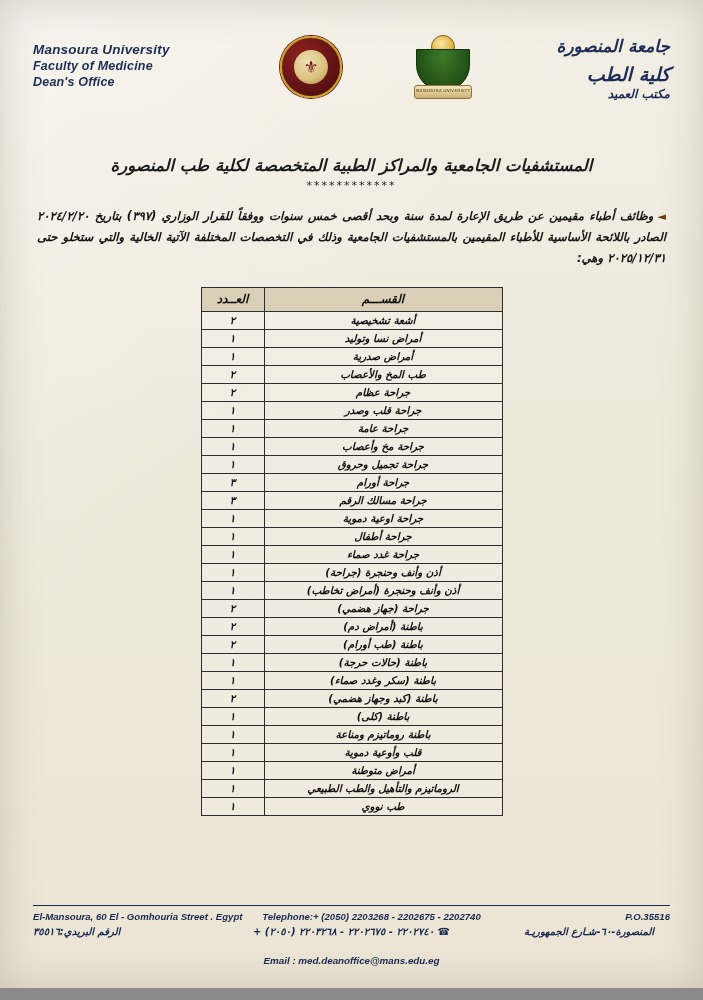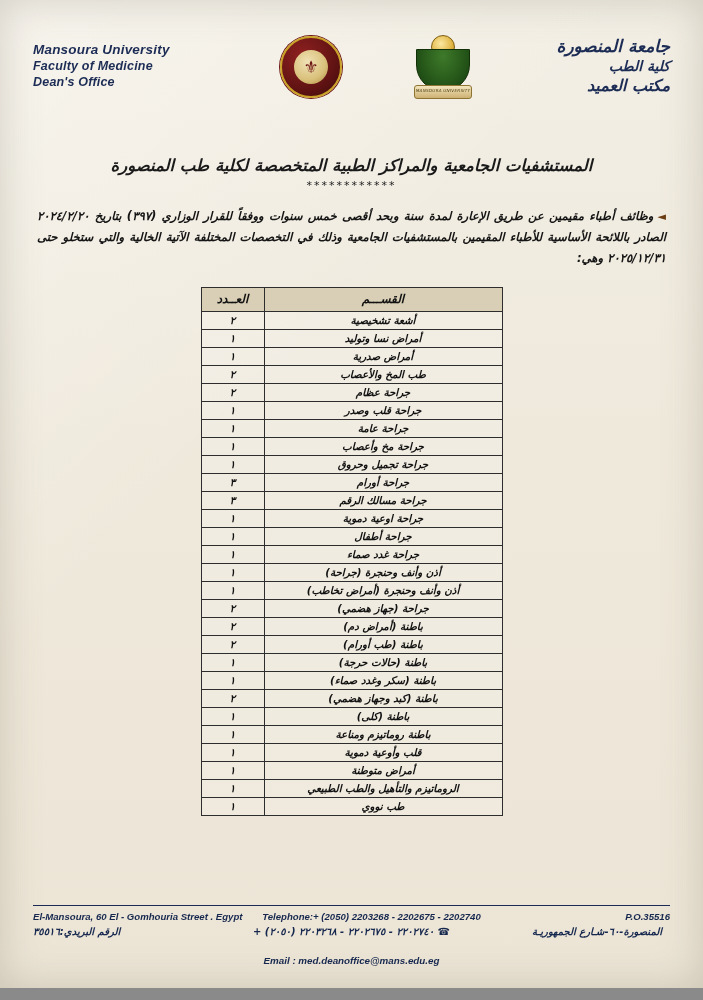--- a/index.html
+++ b/index.html
@@ -63,22 +63,22 @@
     right: 0;
     top: 8px;
     text-align: right;
     direction: rtl;
     color: #1c2c55;
     font-family: "DejaVu Sans", sans-serif;
     font-weight: bold;
     line-height: 20px;
   }
   .hdr-right .r1 { font-size: 17px; }
-  .hdr-right .r2 { font-size: 14px; }
-  .hdr-right .r3 { font-size: 16px; }
+  .hdr-right .r2 { font-size: 19px; margin-top: 8px; }
+  .hdr-right .r3 { font-size: 12px; }
 
   .logo {
     position: absolute;
     top: 2px;
     width: 64px;
     height: 74px;
   }
   .logo-a { left: 246px; }
   .logo-b { left: 378px; }
 
@@ -275,21 +275,21 @@
   .f-left-ar {
     position: absolute; left: 0; top: 0;
     direction: rtl; font-size: 10px;
   }
   .f-center-ar {
     position: absolute; left: 50%; top: 0;
     transform: translateX(-50%);
     direction: rtl; font-size: 10px; white-space: nowrap;
   }
   .f-right-ar {
-    position: absolute; right: 8px; top: 0;
+    position: absolute; right: 16px; top: 0;
     direction: rtl; font-size: 10px; text-align: right;
   }
   .f-email {
     text-align: center;
     font-family: "Liberation Sans", sans-serif;
     font-size: 9.8px;
     color: #17284f;
     font-weight: bold;
     margin-top: 14px;
   }

